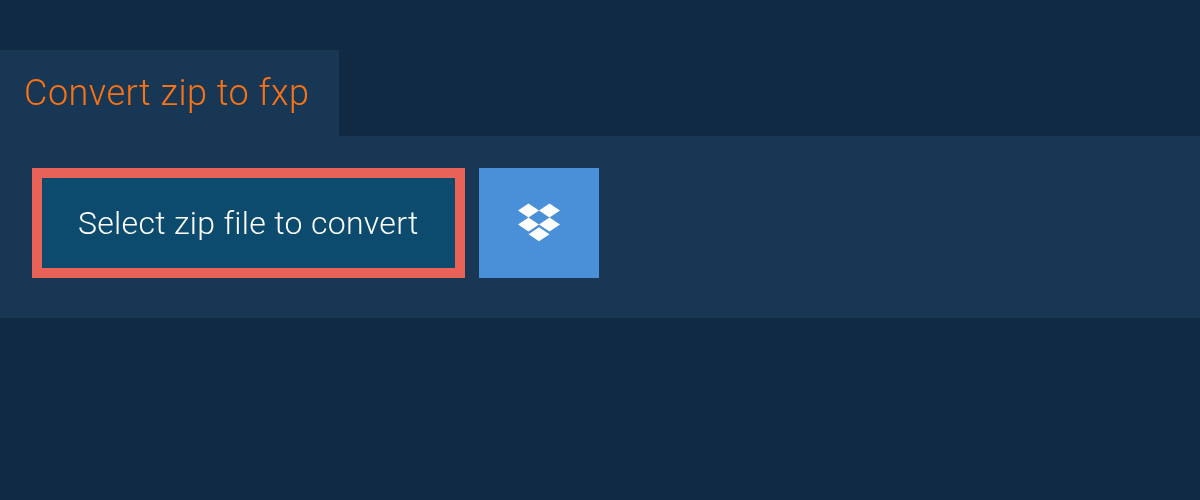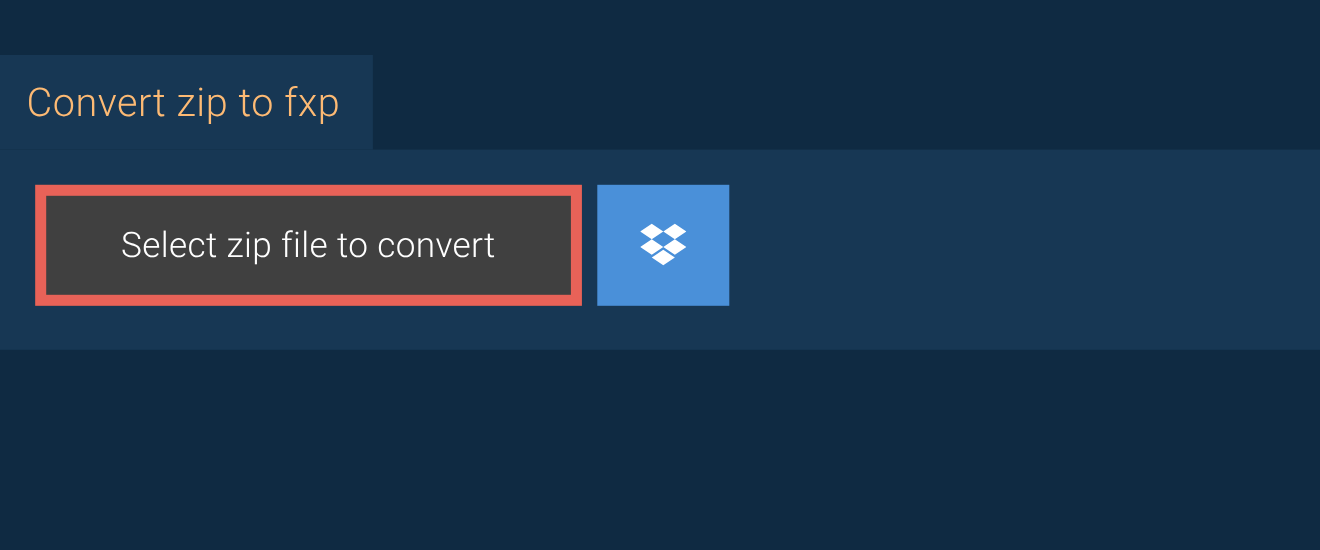--- a/index.html
+++ b/index.html
@@ -15,42 +15,42 @@
       font-weight: 300;
       overflow: hidden;
     }
     .header-tab {
       background: #173754;
       display: inline-block;
       padding: 22px 30px 22px 24px;
       margin-top: 50px;
     }
     .header-title {
-      color: #fdba74;
+      color: #f97316;
       font-size: 36px;
       font-weight: 300;
       letter-spacing: 0.5px;
     }
     .content-section {
       background: #173754;
       padding: 32px 32px 40px 32px;
       width: 100%;
     }
     .button-row {
       display: flex;
       gap: 14px;
       align-items: stretch;
     }
     .select-button {
-      background: #404040;
+      background: #0c4a6e;
       border: 10px solid #e86258;
       color: #ffffff;
       font-size: 32px;
       font-weight: 300;
-      padding: 26px 68px;
+      padding: 26px 36px;
       cursor: pointer;
       letter-spacing: 0.3px;
       display: flex;
       align-items: center;
       justify-content: center;
     }
     .dropbox-button {
       background: #4a90d9;
       width: 120px;
       cursor: pointer;

